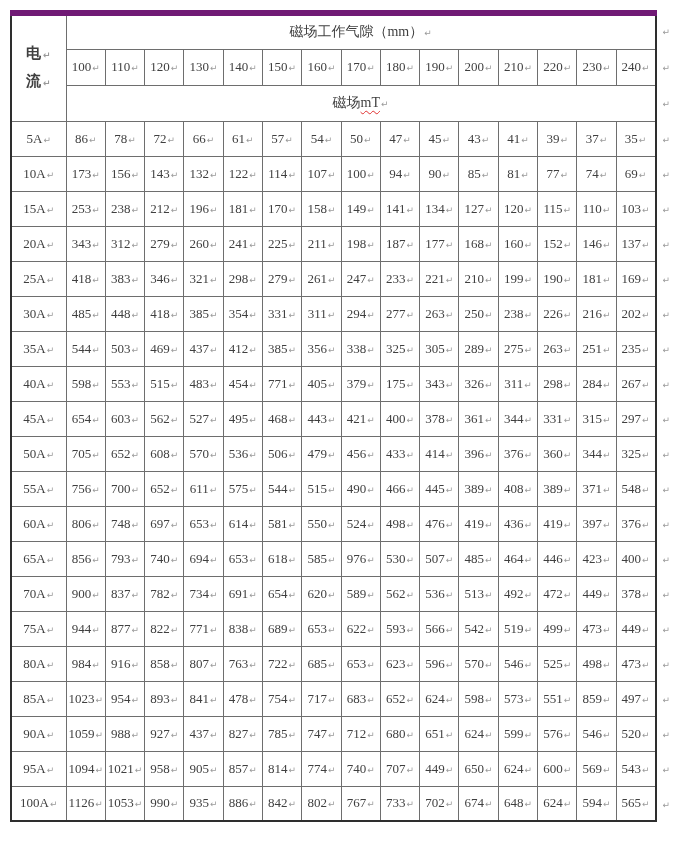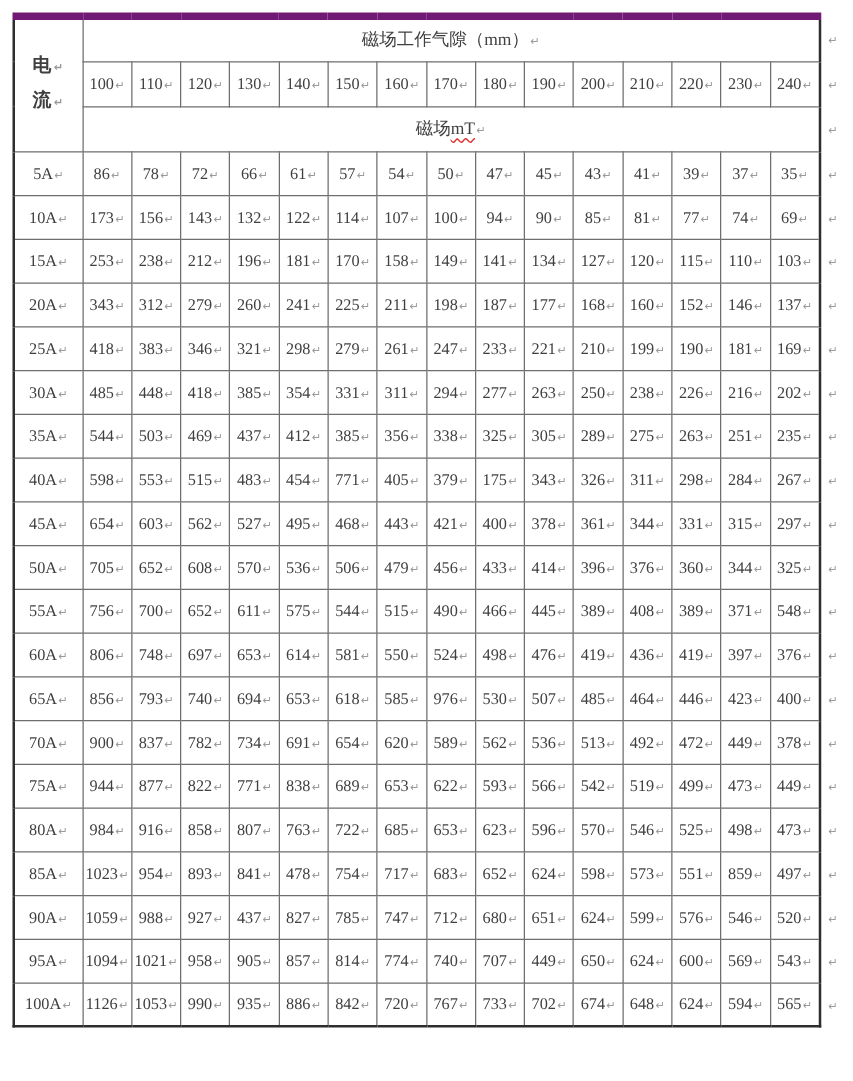--- a/index.html
+++ b/index.html
@@ -484,21 +484,21 @@
           <td class="gutter"><span class="pm">↵</span></td>
         </tr>
         <tr>
           <th class="edge-left"><span>100A</span><span class="pm">↵</span></th>
           <td><span>1126</span><span class="pm">↵</span></td>
           <td><span>1053</span><span class="pm">↵</span></td>
           <td><span>990</span><span class="pm">↵</span></td>
           <td><span>935</span><span class="pm">↵</span></td>
           <td><span>886</span><span class="pm">↵</span></td>
           <td><span>842</span><span class="pm">↵</span></td>
-          <td><span>720</span><span class="pm">↵</span></td>
+          <td><span>802</span><span class="pm">↵</span></td>
           <td><span>767</span><span class="pm">↵</span></td>
           <td><span>733</span><span class="pm">↵</span></td>
           <td><span>702</span><span class="pm">↵</span></td>
           <td><span>674</span><span class="pm">↵</span></td>
           <td><span>648</span><span class="pm">↵</span></td>
           <td><span>624</span><span class="pm">↵</span></td>
           <td><span>594</span><span class="pm">↵</span></td>
           <td class="edge-right"><span>565</span><span class="pm">↵</span></td>
           <td class="gutter"><span class="pm">↵</span></td>
         </tr>

